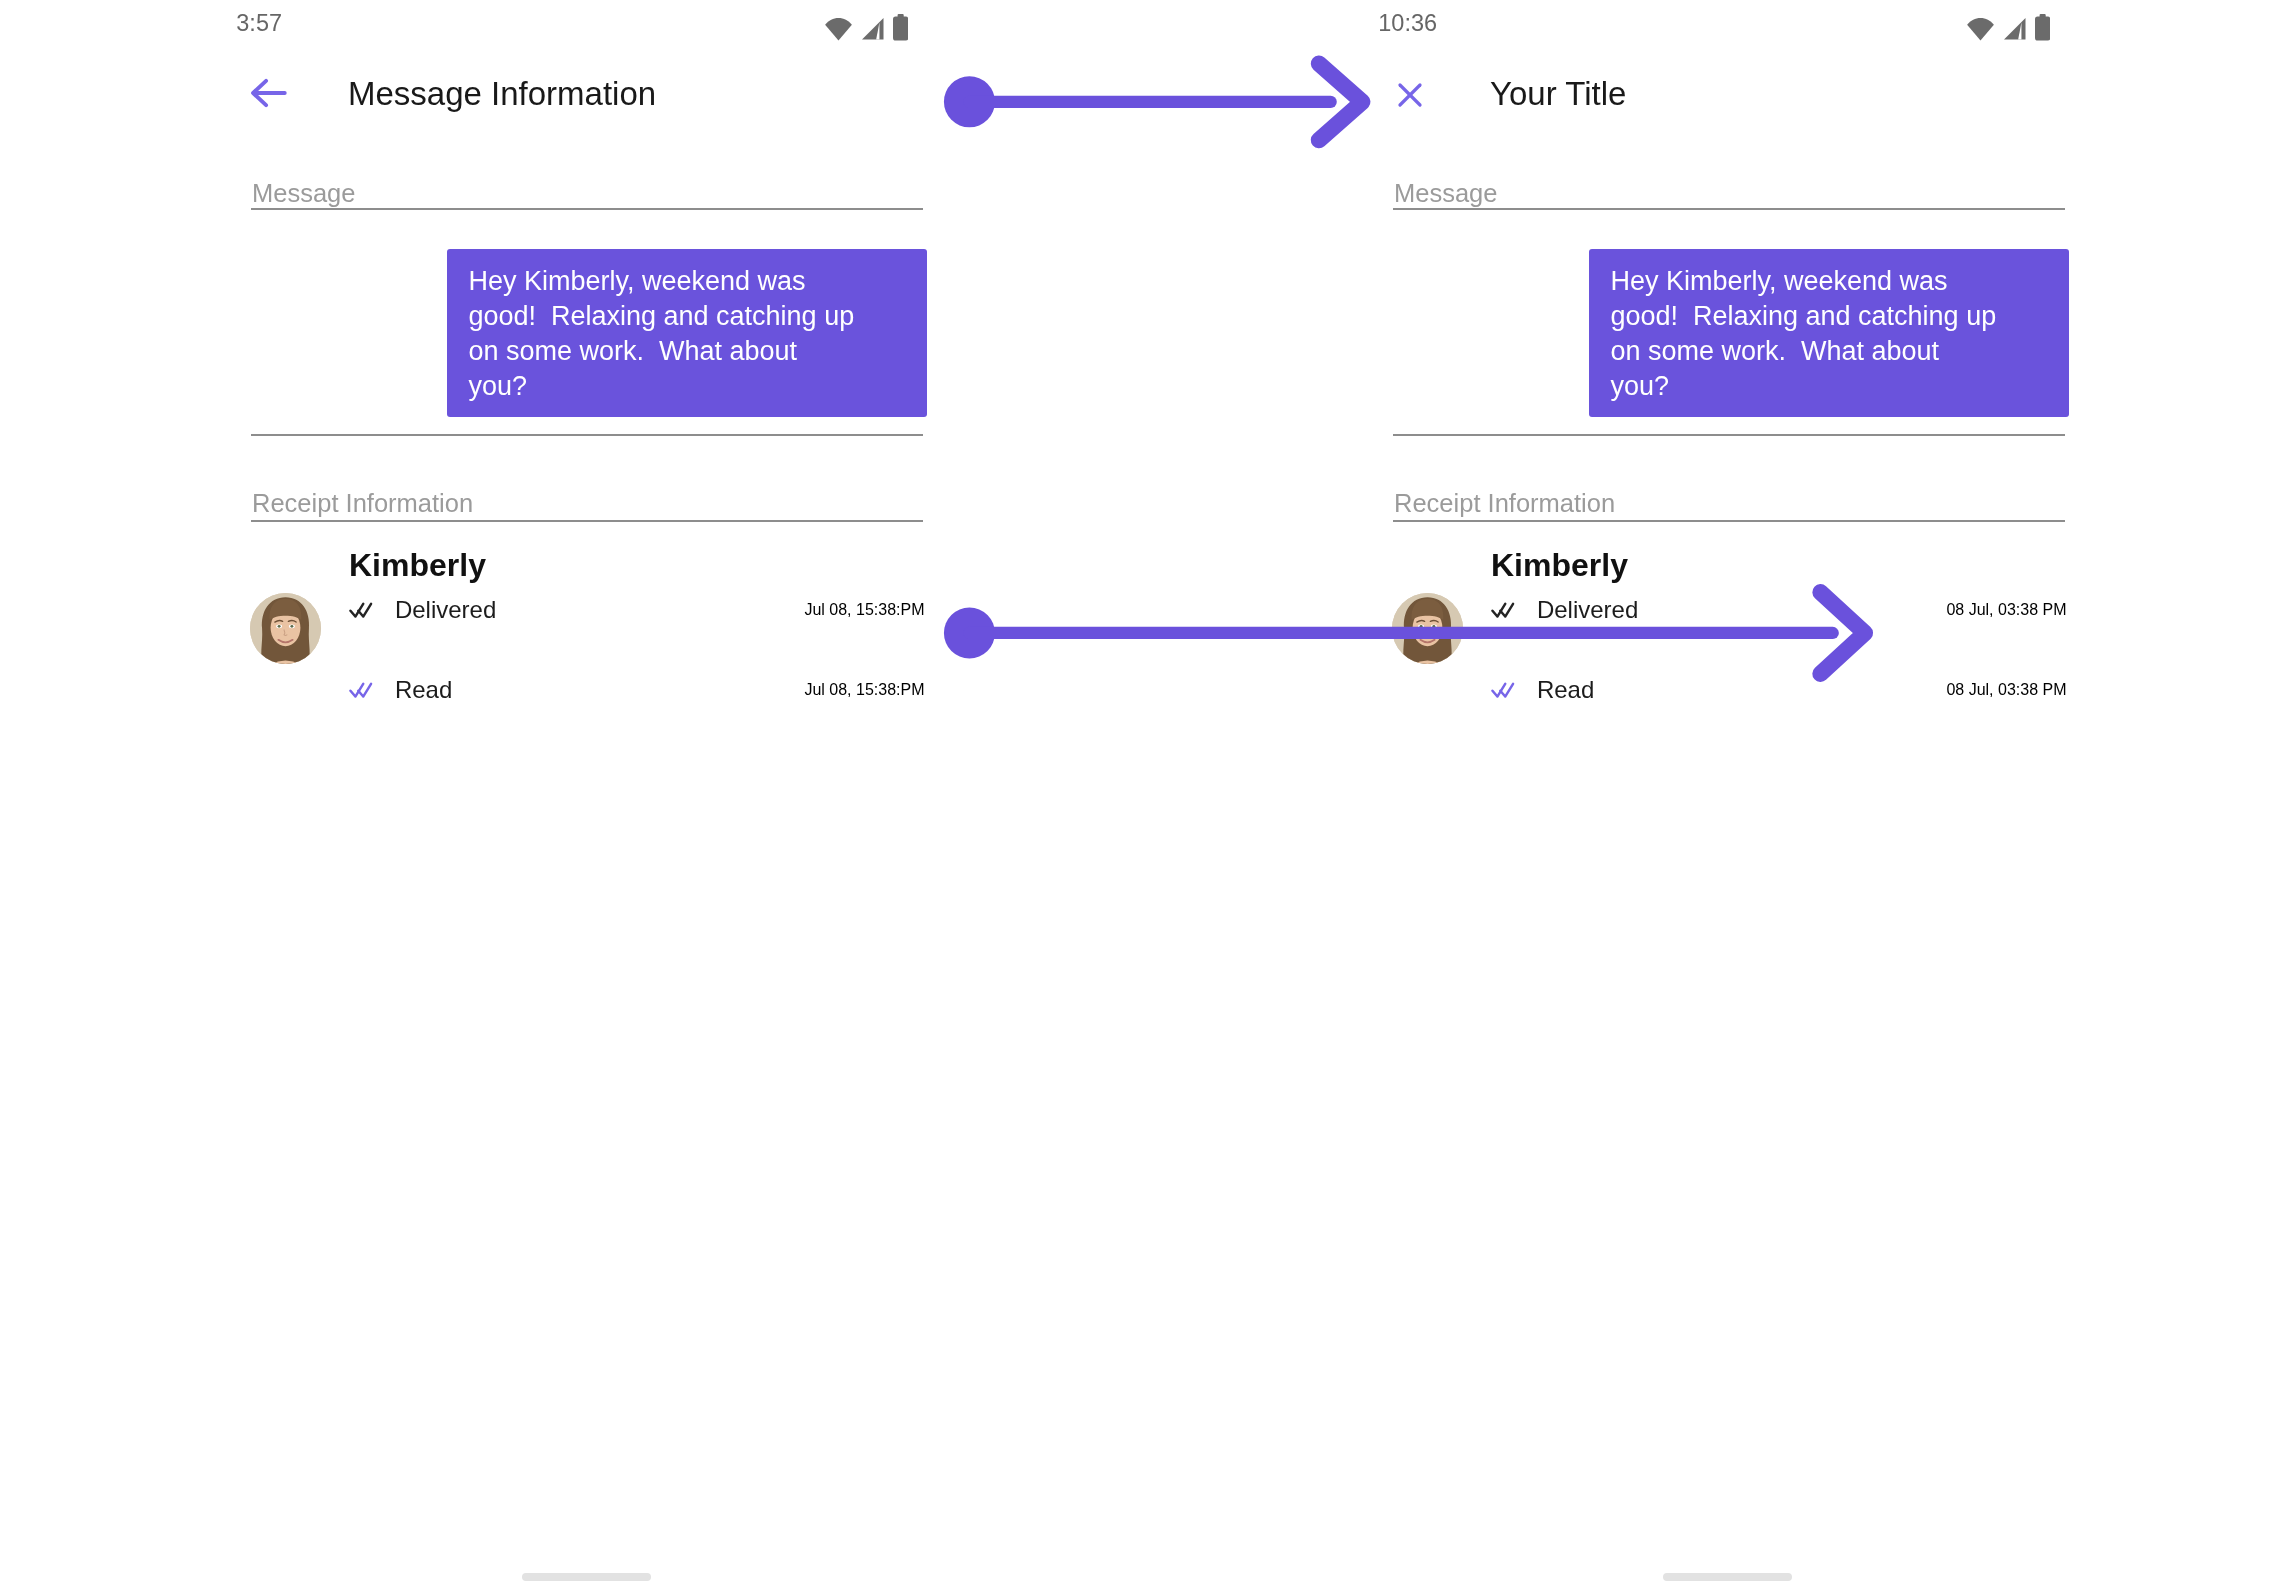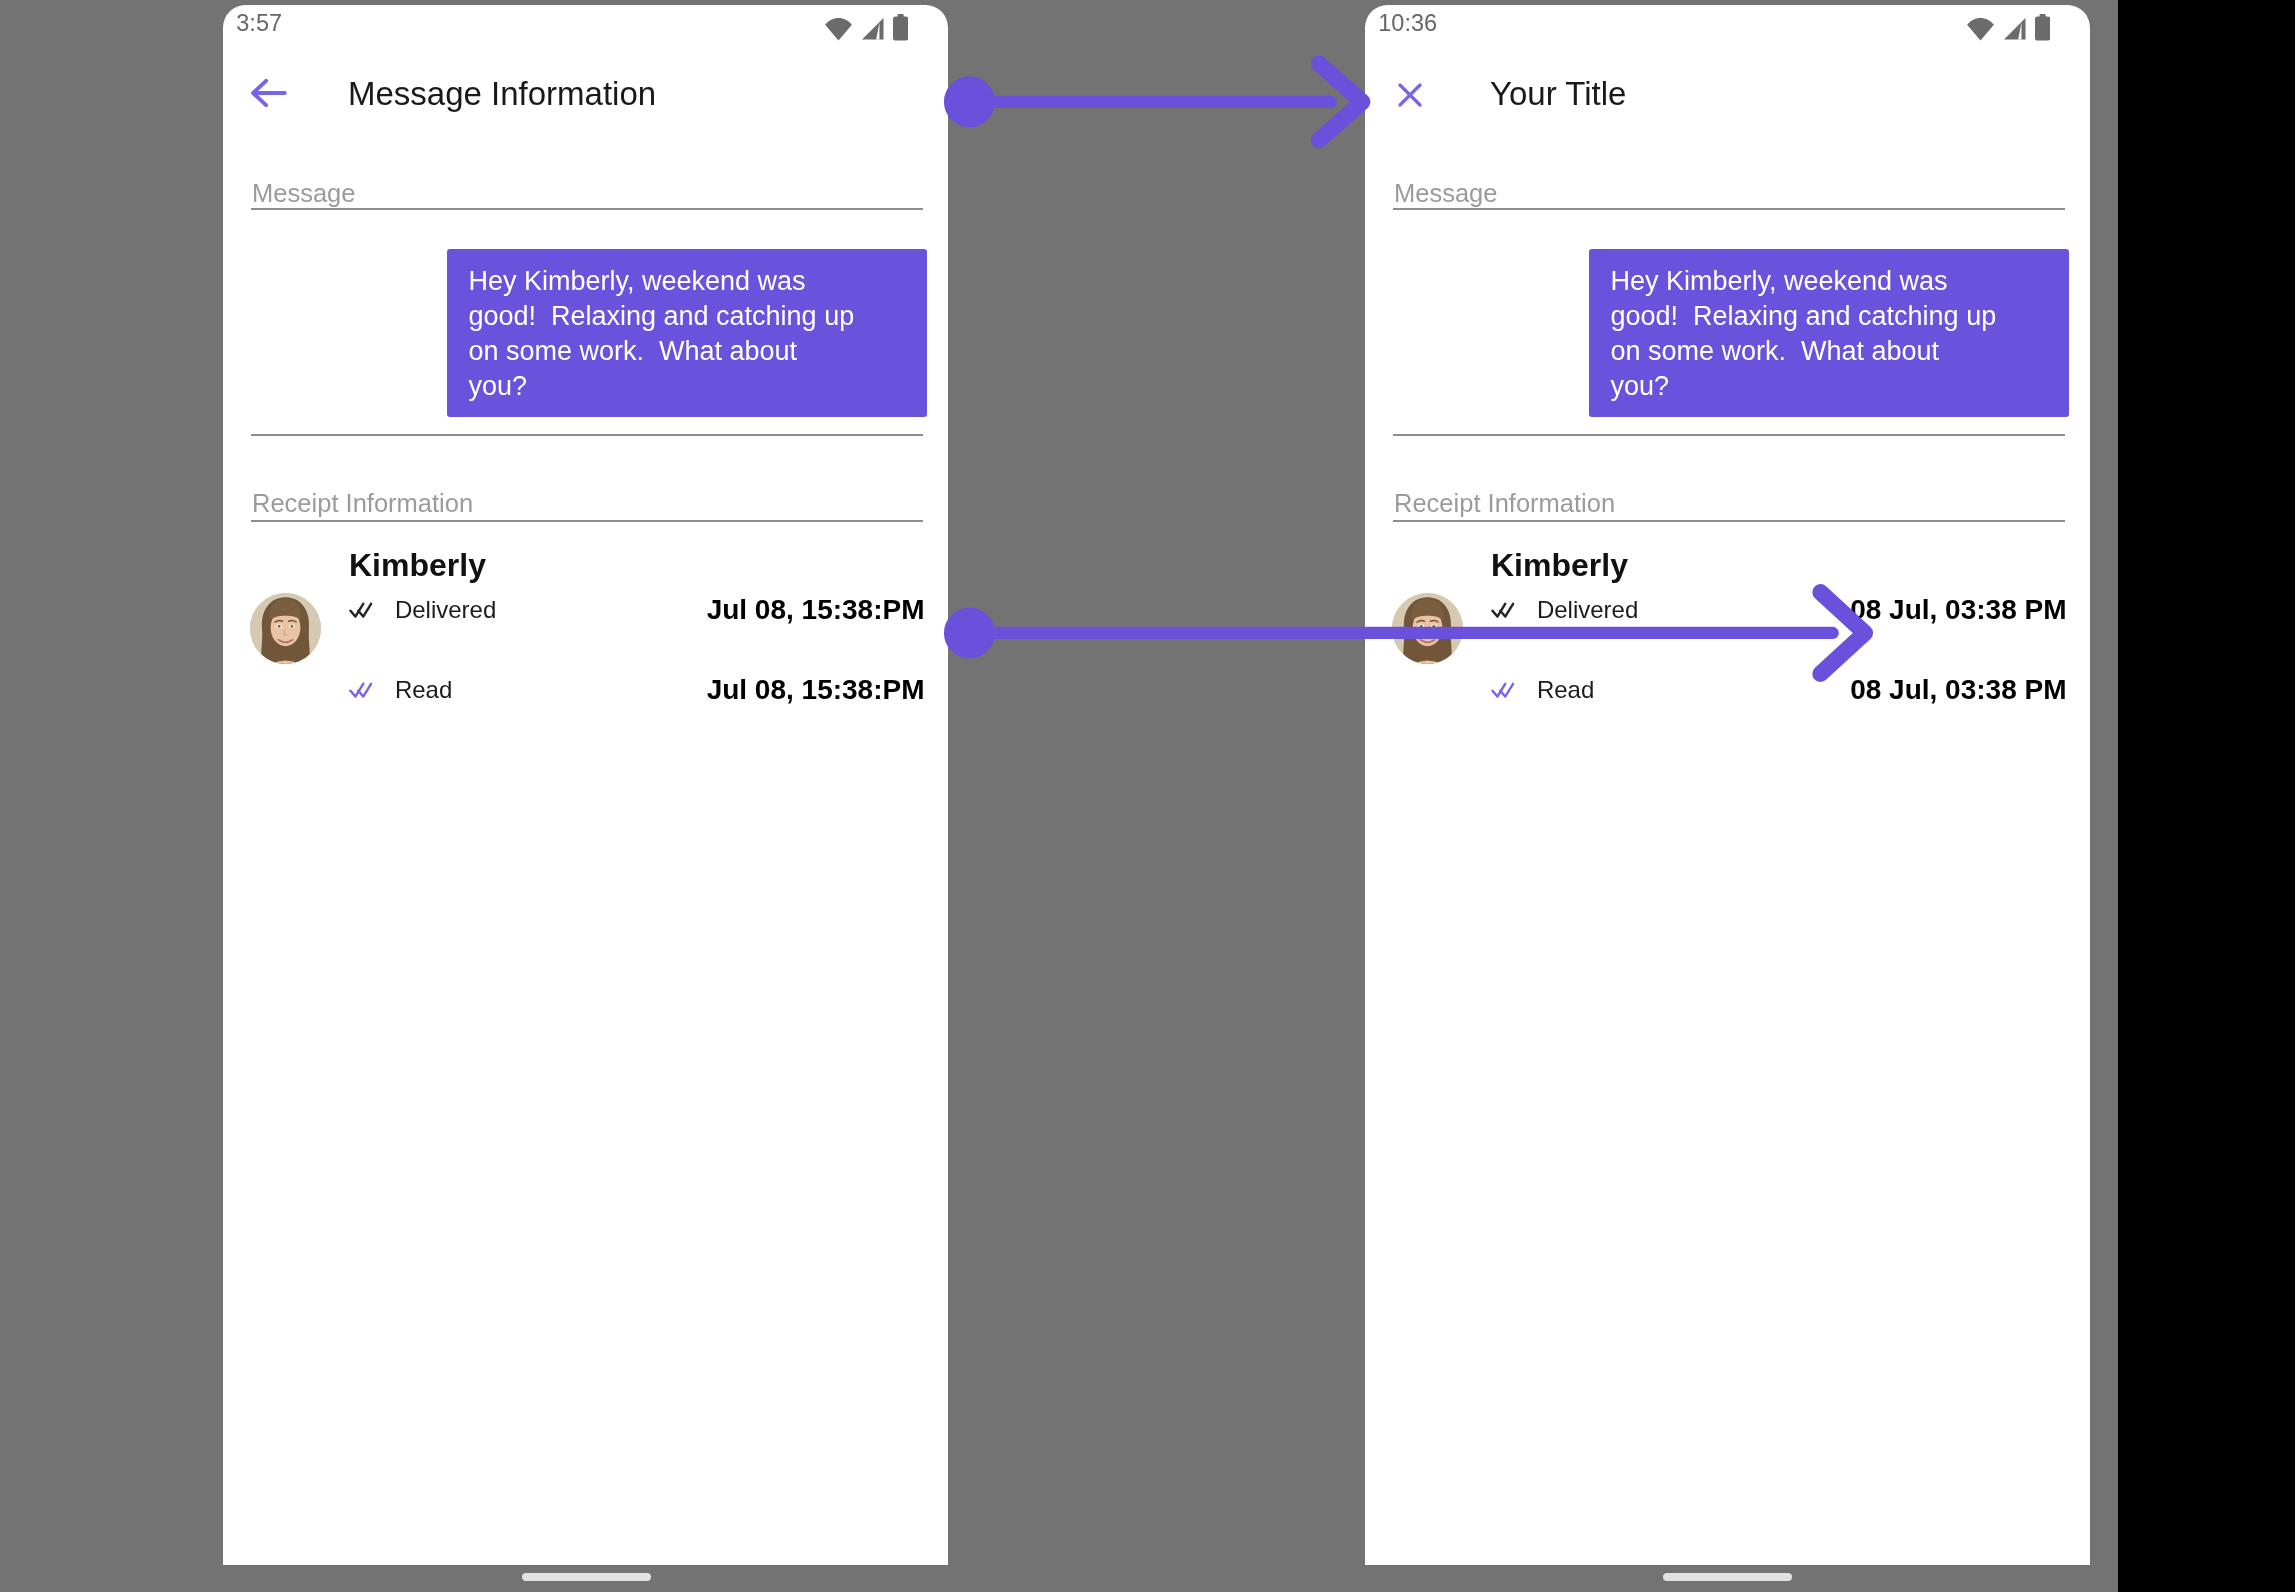--- a/index.html
+++ b/index.html
@@ -1,18 +1,18 @@
 <!DOCTYPE html>
 <html style="font-size:8.2px"><head>
 <meta charset="utf-8">
 <style>
   html,body{margin:0;padding:0;background:#000;}
   body{width:2295px;height:1593px;position:relative;overflow:hidden;
        font-family:"Liberation Sans",sans-serif;}
-  .canvas{position:absolute;left:0;top:0;width:2118px;height:1593px;background:#737373;}
+  .canvas{position:absolute;left:0;top:0;width:2295px;height:1593px;background:#ffffff;}
 
   
   .phone{position:absolute;top:5.1px;width:725px;height:1560px;background:#fff;
          border-radius:22.5px 22.5px 0 0;z-index:1;}
   .phone.left{left:223px;}
   .phone.right{left:1365px;}
 
   
   .status-time{position:absolute;left:13.3px;top:7.1px;font-size:23.5px;color:#666;line-height:1;}
   .status-icons{position:absolute;right:40px;top:9.2px;display:flex;align-items:flex-end;gap:8.2px;}
@@ -44,21 +44,21 @@
                 color:#111;line-height:36px;}
   .avatar{position:absolute;left:27px;top:588px;width:71px;height:71px;border-radius:50%;
           overflow:hidden;background:#d9cbb4;}
   .avatar svg{width:100%;height:100%;display:block;}
   .receipt-row{position:absolute;left:126px;right:23.5px;height:34px;display:flex;align-items:center;}
   .row-delivered{top:588px;}
   .row-read{top:668px;}
   .check{width:25.5px;height:20.4px;margin-right:20.4px;flex:none;}
   .check svg{width:100%;height:100%;display:block;}
   .receipt-status{font-size:24px;color:#1c1c1c;}
-  .receipt-time{margin-left:auto;font-size:28px;font-weight:700;color:#000;white-space:nowrap;}
+  .receipt-time{margin-left:auto;font-size:16px;font-weight:400;color:#000;white-space:nowrap;}
 
   
   .home-bar{position:absolute;top:1573px;width:129px;height:8.2px;border-radius:4.6px;background:#E2E2E2;z-index:2;}
   .home-bar.left{left:522px;}
   .home-bar.right{left:1663px;}
 
   
   .arrow-overlay{position:absolute;left:0;top:0;width:2295px;height:1593px;z-index:6;pointer-events:none;}
 </style>
 </head>

